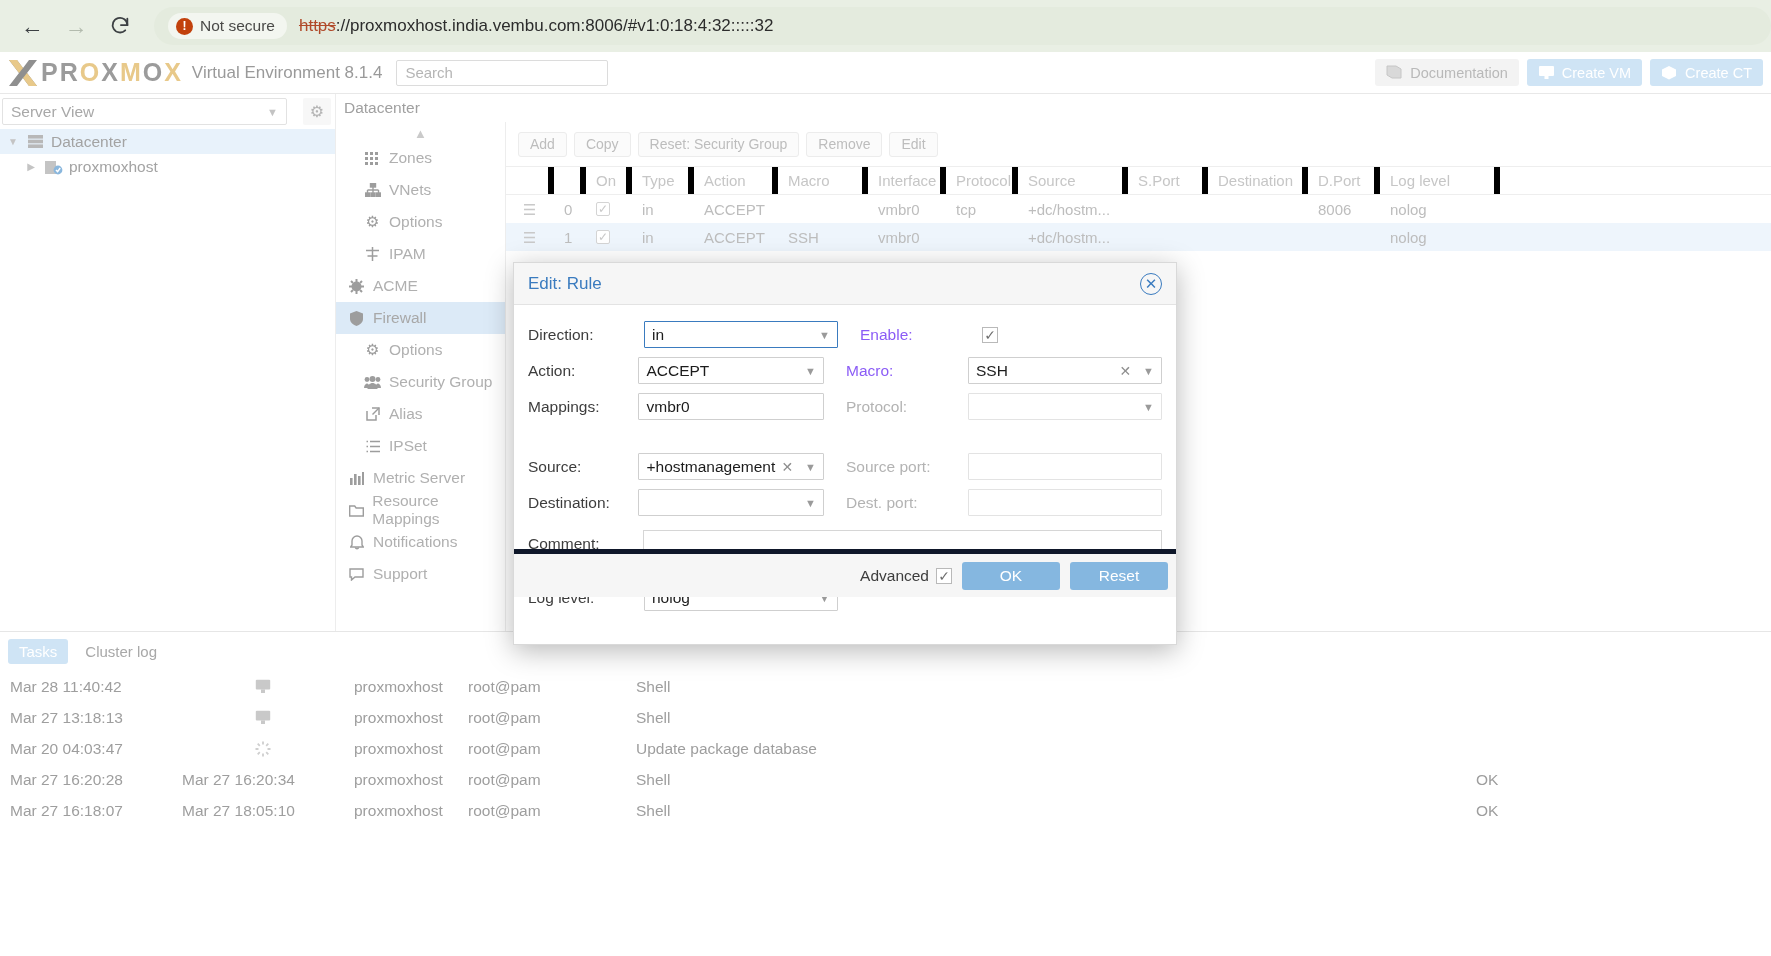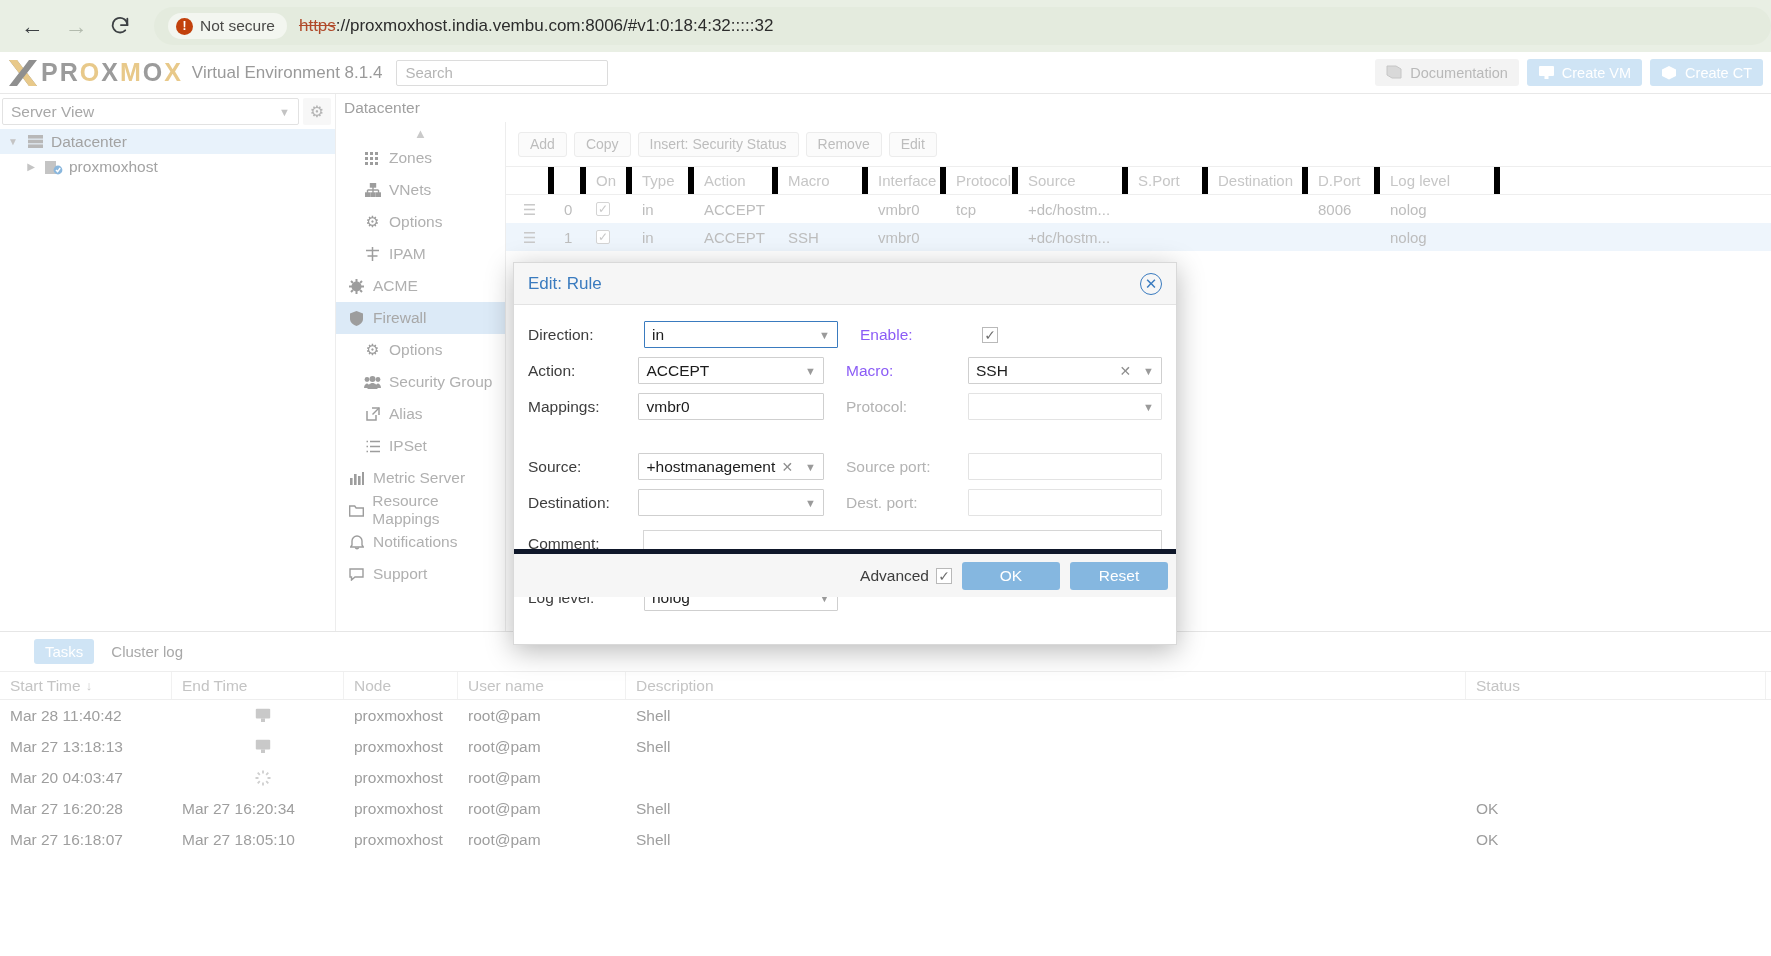--- a/index.html
+++ b/index.html
@@ -102,21 +102,21 @@
   .hdr-btn.blue { background: #cfe4f5; color: #ffffff; }
   .hdr-ico { width: 17px; height: 15px; display:inline-block; }
 
   
   .sidebar {
     position: absolute; left: 0; top: 94px; width: 336px; height: 537px;
     background: #ffffff; border-right: 1px solid #ededed;
   }
   .viewsel-row {
     display: flex; align-items: center;
-    padding: 4px 4px 4px 2px; gap: 4px;
+    padding: 4px 4px 4px 2px; gap: 16px;
   }
   .viewsel {
     flex: 1; height: 27px;
     border: 1px solid #e2e2e2; border-radius: 2px; background: #fff;
     display: flex; align-items: center; justify-content: space-between;
     padding: 0 8px; cursor: pointer;
   }
   .viewsel-label { font-size: 15.5px; color: #a8a8a8; }
   .caret { color: #c3c3c3; font-size: 11px; }
   .gear-box {
@@ -281,21 +281,21 @@
   .task-panel {
     position: absolute; left: 0; top: 631px; width: 1771px; height: 325px;
     background: #ffffff; border-top: 1px solid #e6e6e6;
   }
   .task-tabs { display: flex; align-items: center; gap: 6px; padding: 7px 8px; }
   .task-tab {
     height: 25px; padding: 0 11px; font-size: 15px;
     display: flex; align-items: center; border-radius: 3px;
     color: #a8a8a8; cursor: pointer;
   }
-  .task-tab.active { background: #cfe4f5; color: #ffffff; margin-left: 26px; }
+  .task-tab.active { background: #cfe4f5; color: #ffffff; }
   .task-head {
     display: flex; height: 29px; align-items: center;
     border-top: 1px solid #eeeeee; border-bottom: 1px solid #eeeeee;
     color: #c4c4c4; font-size: 15.5px;
   }
   .task-head > div, .task-row > div {
     padding-left: 10px; height: 100%; display:flex; align-items:center;
     border-right: 1px solid #f1f1f1; white-space:nowrap; overflow:hidden;
   }
   .task-row { display:flex; height: 31px; align-items:center; font-size:15.5px; color:#9e9e9e; }
@@ -561,21 +561,21 @@
               </svg>
           </span>
           <span>Support</span>
         </div>
       </div>
 
       <div class="rules-panel">
         <div class="rules-toolbar">
           <div class="tb-btn">Add</div>
           <div class="tb-btn">Copy</div>
-          <div class="tb-btn">Insert: Security Status</div>
+          <div class="tb-btn">Reset: Security Group</div>
           <div class="tb-btn">Remove</div>
           <div class="tb-btn">Edit</div>
         </div>
 
         <div class="rules-head">
           <div class="c-handle"></div>
           <div class="c-idx"></div>
           <div class="c-on">On</div>
           <div class="c-type">Type</div>
           <div class="c-action">Action</div>
@@ -738,31 +738,20 @@
       </div>
     </div>
   </div>
 
   <div class="task-panel">
     <div class="task-tabs">
       <div class="task-tab active">Tasks</div>
       <div class="task-tab">Cluster log</div>
     </div>
 
-    <div class="task-head">
-      <div class="t-start">
-        <span>Start Time</span>
-        <span class="sort-arrow">↓</span>
-      </div>
-      <div class="t-end">End Time</div>
-      <div class="t-node">Node</div>
-      <div class="t-user">User name</div>
-      <div class="t-desc">Description</div>
-      <div class="t-status">Status</div>
-    </div>
 
     <div class="task-row">
       <div class="t-start">Mar 28 11:40:42</div>
       <div class="t-end" style="justify-content:center">
         <span class="mon-ico">
           <svg width="16" height="15" viewBox="0 0 16 15">
               <rect x="0.8" y="0.8" width="14.4" height="9.6" rx="1" fill="#c9c9c9"></rect>
               <rect x="6" y="10.4" width="4" height="3.6" fill="#c9c9c9"></rect>
             </svg>
         </span>
@@ -793,20 +782,21 @@
       <div class="t-start">Mar 20 04:03:47</div>
       <div class="t-end" style="justify-content:center">
         <span class="mon-ico">
           <svg width="16" height="16" viewBox="0 0 16 16" stroke="#cfcfcf" stroke-width="1.8">
             <path d="M8 0.5 v3 M8 12.5 v3 M0.5 8 h3 M12.5 8 h3 M2.7 2.7 l2.1 2.1 M11.2 11.2 l2.1 2.1 M13.3 2.7 l-2.1 2.1 M4.8 11.2 l-2.1 2.1"></path>
           </svg>
         </span>
       </div>
       <div class="t-node">proxmoxhost</div>
       <div class="t-user">root@pam</div>
+      <div class="t-desc">Update package database</div>
       <div class="t-status"></div>
     </div>
 
     <div class="task-row">
       <div class="t-start">Mar 27 16:20:28</div>
       <div class="t-end">Mar 27 16:20:34</div>
       <div class="t-node">proxmoxhost</div>
       <div class="t-user">root@pam</div>
       <div class="t-desc">Shell</div>
       <div class="t-status">OK</div>

